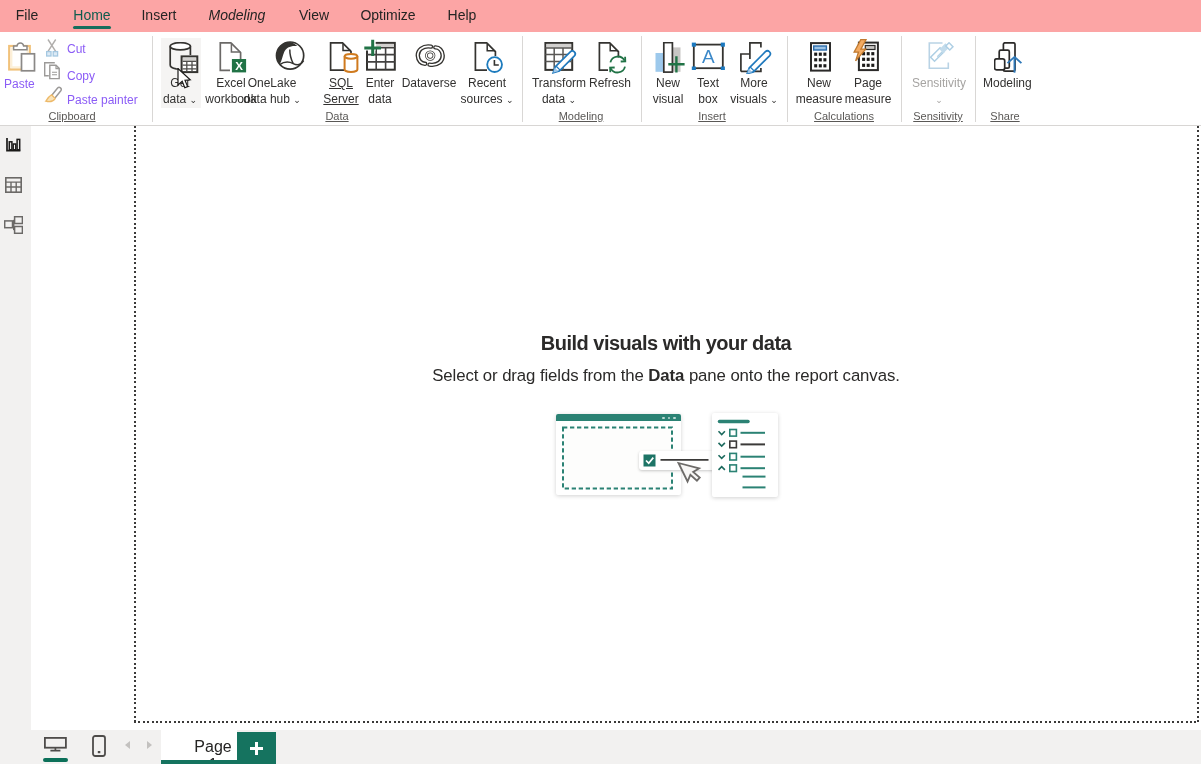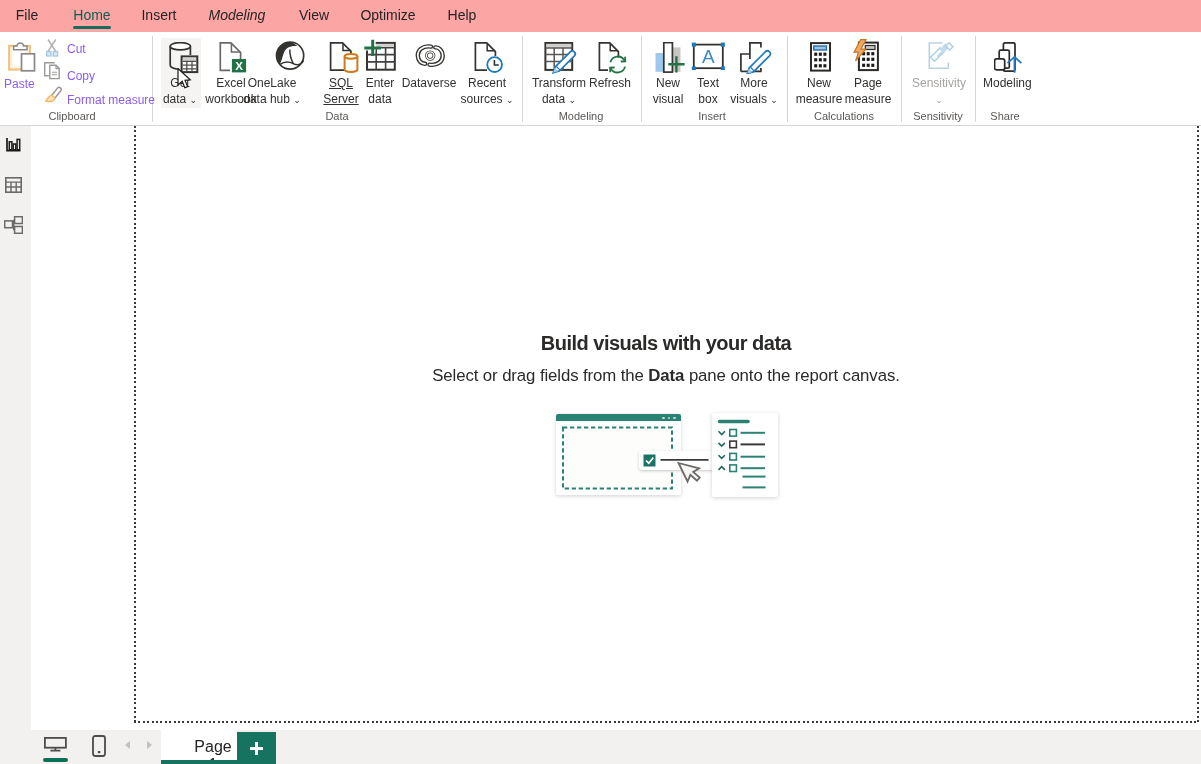--- a/index.html
+++ b/index.html
@@ -10,21 +10,21 @@
 
   
   #menubar { position:absolute; left:0; top:0; width:1201px; height:32px; background:#fca5a5; }
   .menu { position:absolute; top:0; height:32px; line-height:31px; font-size:14px; color:#252423; text-align:center; }
   .menu.sel { font-weight:normal; color:#0f5c4e; }
   .menu.sel::after { content:""; position:absolute; left:5px; right:5px; bottom:3px; height:3px; background:#156e5d; border-radius:2px; }
 
   
   #ribbon { position:absolute; left:0; top:32px; width:1201px; height:94px; background:#fff; border-bottom:1px solid #d8d6d4; }
   .vsep { position:absolute; top:4px; height:86px; width:1px; background:#d9d7d5; }
-  .grouplabel { position:absolute; top:78px; height:14px; font-size:11px; color:#5a5856; text-align:center; white-space:nowrap; }
+  .grouplabel { position:absolute; top:78px; height:14px; font-size:11px; color:#5a5856; text-align:center; white-space:nowrap;text-decoration:underline; }
   .btnlabel { position:absolute; top:44px; font-size:12px; line-height:15.5px; color:#323130; text-align:center; white-space:pre-line; }
   .btnlabel.dis { color:#a6a4a2; }
   .chev { font-size:9px; }
   .smalllabel { position:absolute; font-size:12px; color:#8b5cf6; }
 
   
   #sidebar { position:absolute; left:0; top:126px; width:31px; height:604px; background:#f2f1f0; }
 
   
   #canvas { position:absolute; left:31px; top:126px; width:1170px; height:604px; background:#fff; }
@@ -98,21 +98,21 @@
         <path d="M8 10.2 h5 M8 12.7 h5" stroke="#9c9a98" stroke-width="1.1"></path>
       </svg>
     </div>
     <div class="smalllabel" style="left:67px; top:37px;">Copy</div>
     <div class="abs" style="left:44px; top:54px;">
       <svg width="18" height="17" viewBox="0 0 18 17">
         <path d="M7.8 9.2 L13.6 2.0 a2.1 2.1 0 0 1 3.2 2.7 L11.0 12" fill="none" stroke="#9c9a98" stroke-width="1.5"></path>
         <path d="M7.6 8.8 l3.6 3.8 c-1.8 2.6 -5.8 3.6 -9.4 2.6 c1.4 -1.2 1.2 -3.4 5.8 -6.4 z" fill="#f9e3b8" stroke="#edb969" stroke-width="1.3"></path>
       </svg>
     </div>
-    <div class="smalllabel" style="left:67px; top:61px;">Format measure</div>
+    <div class="smalllabel" style="left:67px; top:61px;">Paste painter</div>
 
     <div id="btn-getdata" class="abs" style="left:160.5px; top:5.5px; width:40px; height:70px; background:#f5f4f3;"></div>
     <div class="abs" style="left:169px; top:9.5px;">
       <svg width="32" height="34" viewBox="0 0 32 34">
         <path d="M1.2 4.3 V23 c0 1.8 2.5 3.3 6 3.8 l2.3 0.2" fill="none" stroke="#343330" stroke-width="1.7"></path>
         <path d="M21.4 4.3 V13" fill="none" stroke="#343330" stroke-width="1.7"></path>
         <ellipse cx="11.3" cy="4.3" rx="10.1" ry="3.6" fill="#fff" stroke="#343330" stroke-width="1.7"></ellipse>
         <g>
           <rect x="12.6" y="14.4" width="15.7" height="15.7" fill="#fff" stroke="#343330" stroke-width="2"></rect>
           <rect x="14" y="15.8" width="12.9" height="3.2" fill="#d2d0ce"></rect>

